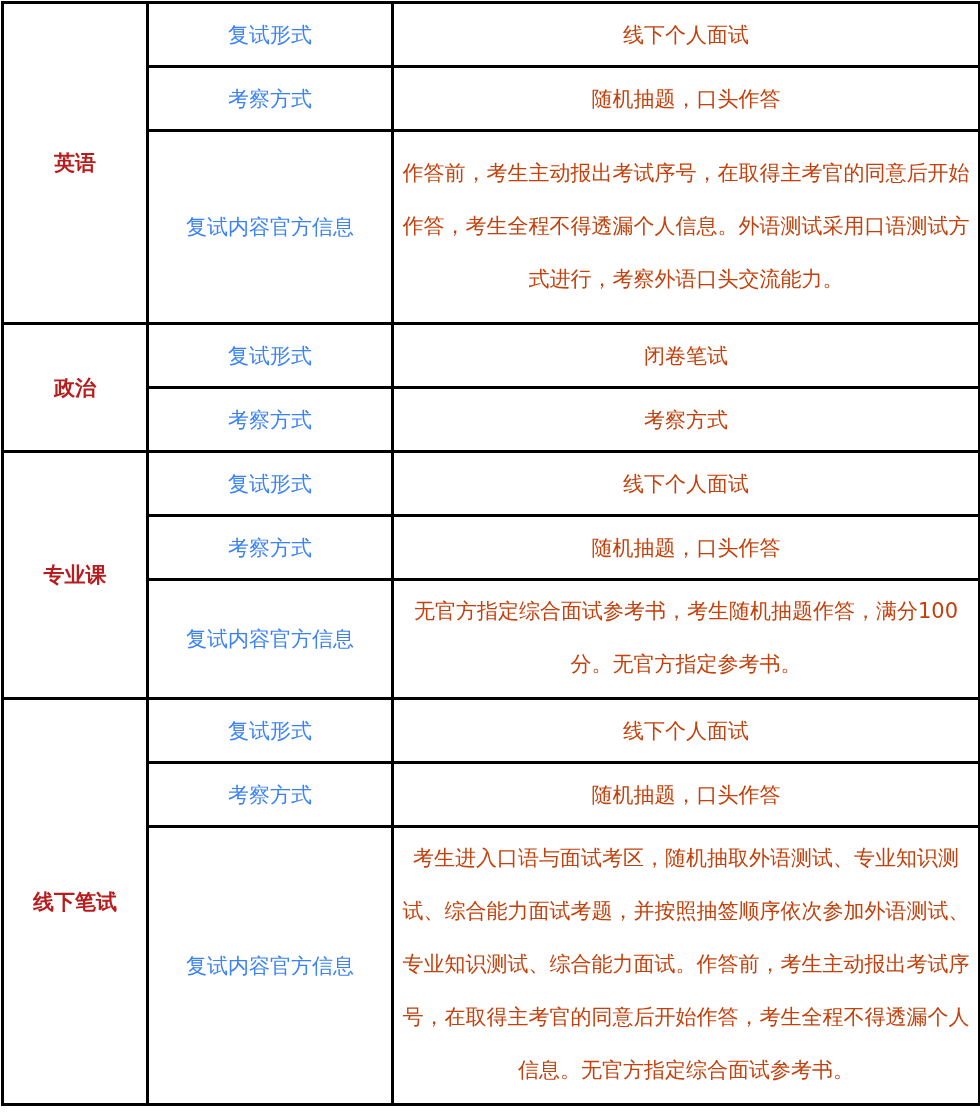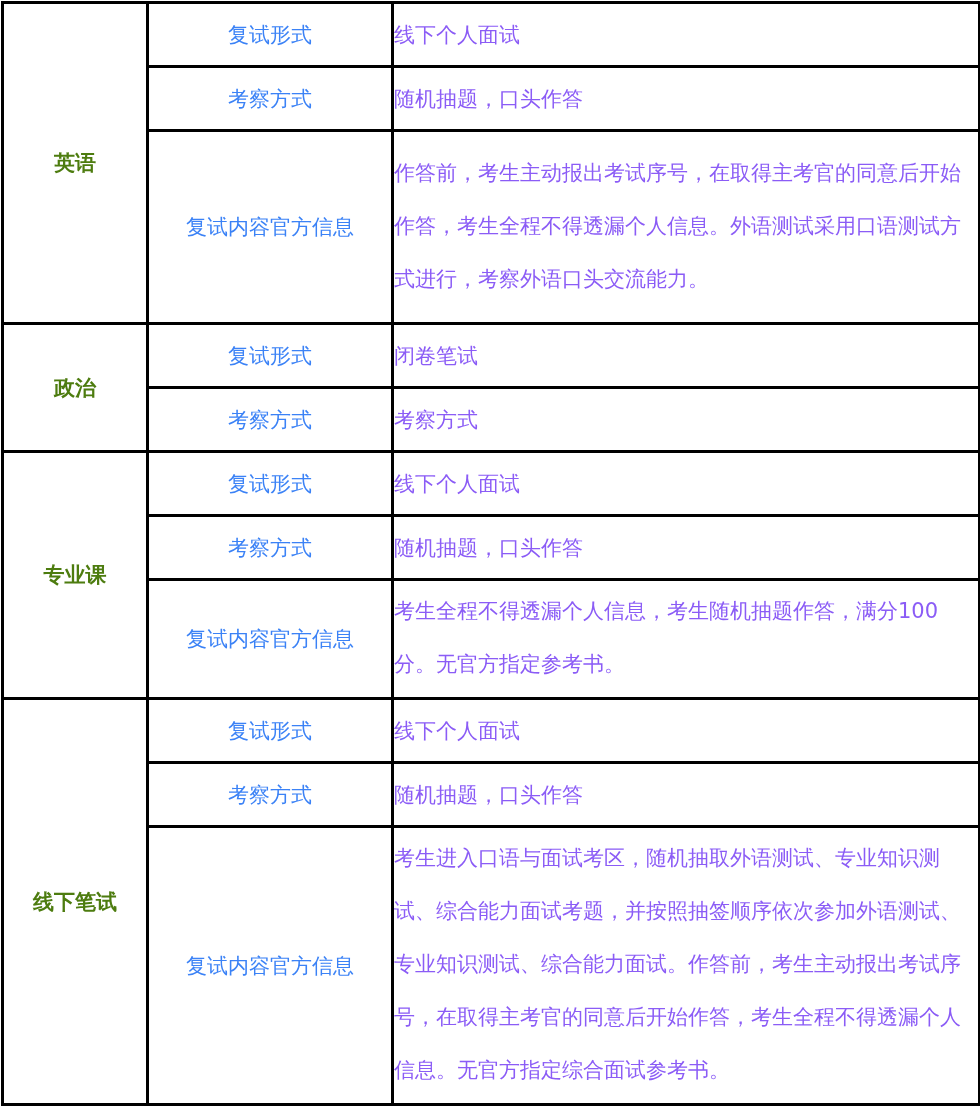--- a/index.html
+++ b/index.html
@@ -6,23 +6,23 @@
   body { width: 980px; height: 1120px; overflow: hidden; font-family: "DejaVu Sans", "Liberation Sans", sans-serif; color: #1a1a1a; }
   table.exam {
     position: absolute; left: 1px; top: 1px;
     width: 977px; border-collapse: collapse; table-layout: fixed;
     border: 3px solid #000;
   }
   table.exam td { border: 3px solid #000; padding: 0; font-size: 21px; }
   col.c1 { width: 145px; }
   col.c2 { width: 245px; }
   col.c3 { width: 587px; }
-  td.subject { text-align: center; vertical-align: middle; font-weight: bold; font-size: 21px; color: #4d7c0f; }
+  td.subject { text-align: center; vertical-align: middle; font-weight: bold; font-size: 21px; color: #b91c1c; }
   td.label { text-align: center; vertical-align: middle; color: #3b82f6; }
-  td.value { text-align: left; vertical-align: middle; padding-left: 21px; padding-right: 14px; color: #8b5cf6; }
+  td.value { text-align: center; vertical-align: middle; padding-left: 21px; padding-right: 14px; color: #c2410c; }
   td.value.multi { line-height: 53px; padding-top: 4px; padding-bottom: 6px; }
   tr.short td { height: 61px; }
 </style>
 </head>
 <body>
 
 <table class="exam">
   <colgroup>
       <col class="c1">
       <col class="c2">
@@ -58,21 +58,21 @@
       <td class="subject" rowspan="3">专业课</td>
       <td class="label">复试形式</td>
       <td class="value">线下个人面试</td>
     </tr>
     <tr class="short">
       <td class="label">考察方式</td>
       <td class="value">随机抽题，口头作答</td>
     </tr>
     <tr style="height:111px;">
       <td class="label">复试内容官方信息</td>
-      <td class="value multi">考生全程不得透漏个人信息，考生随机抽题作答，满分100分。无官方指定参考书。</td>
+      <td class="value multi">无官方指定综合面试参考书，考生随机抽题作答，满分100分。无官方指定参考书。</td>
     </tr>
 
     <tr class="short">
       <td class="subject" rowspan="3">线下笔试</td>
       <td class="label">复试形式</td>
       <td class="value">线下个人面试</td>
     </tr>
     <tr class="short">
       <td class="label">考察方式</td>
       <td class="value">随机抽题，口头作答</td>

